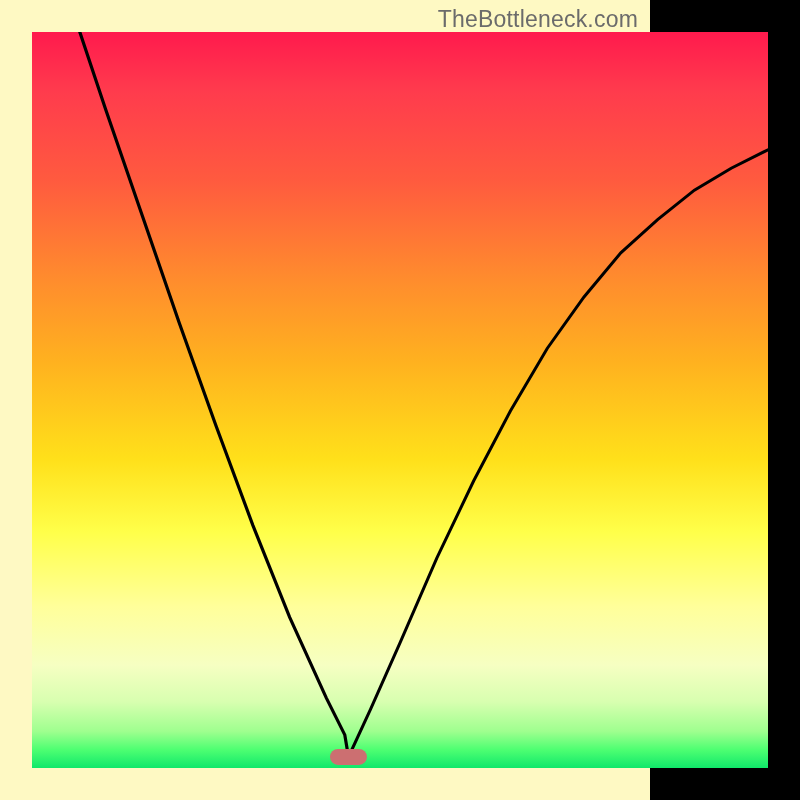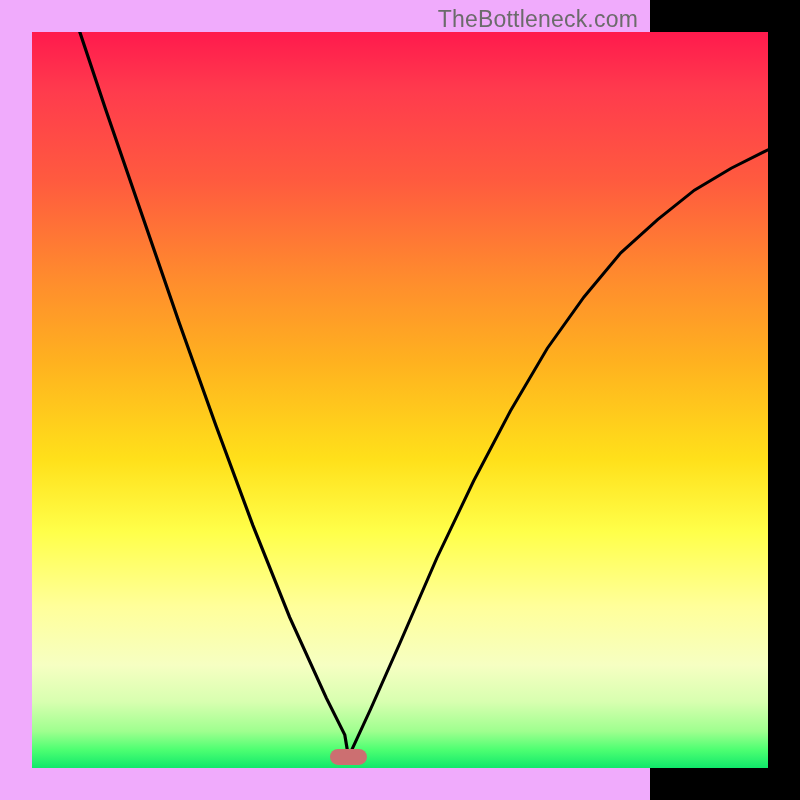--- a/index.html
+++ b/index.html
@@ -9,21 +9,21 @@
     height: 800px;
     background: #000;
     overflow: hidden;
   }
   .frame {
     position: absolute;
     left: 0;
     top: 0;
     width: 650px;
     height: 800px;
-    background: #f0abfc;
+    background: #fef9c3;
   }
   .plot-area {
     position: absolute;
     left: 32px;
     top: 32px;
     width: 736px;
     height: 736px;
     overflow: hidden;
     background: linear-gradient(
       to bottom,

